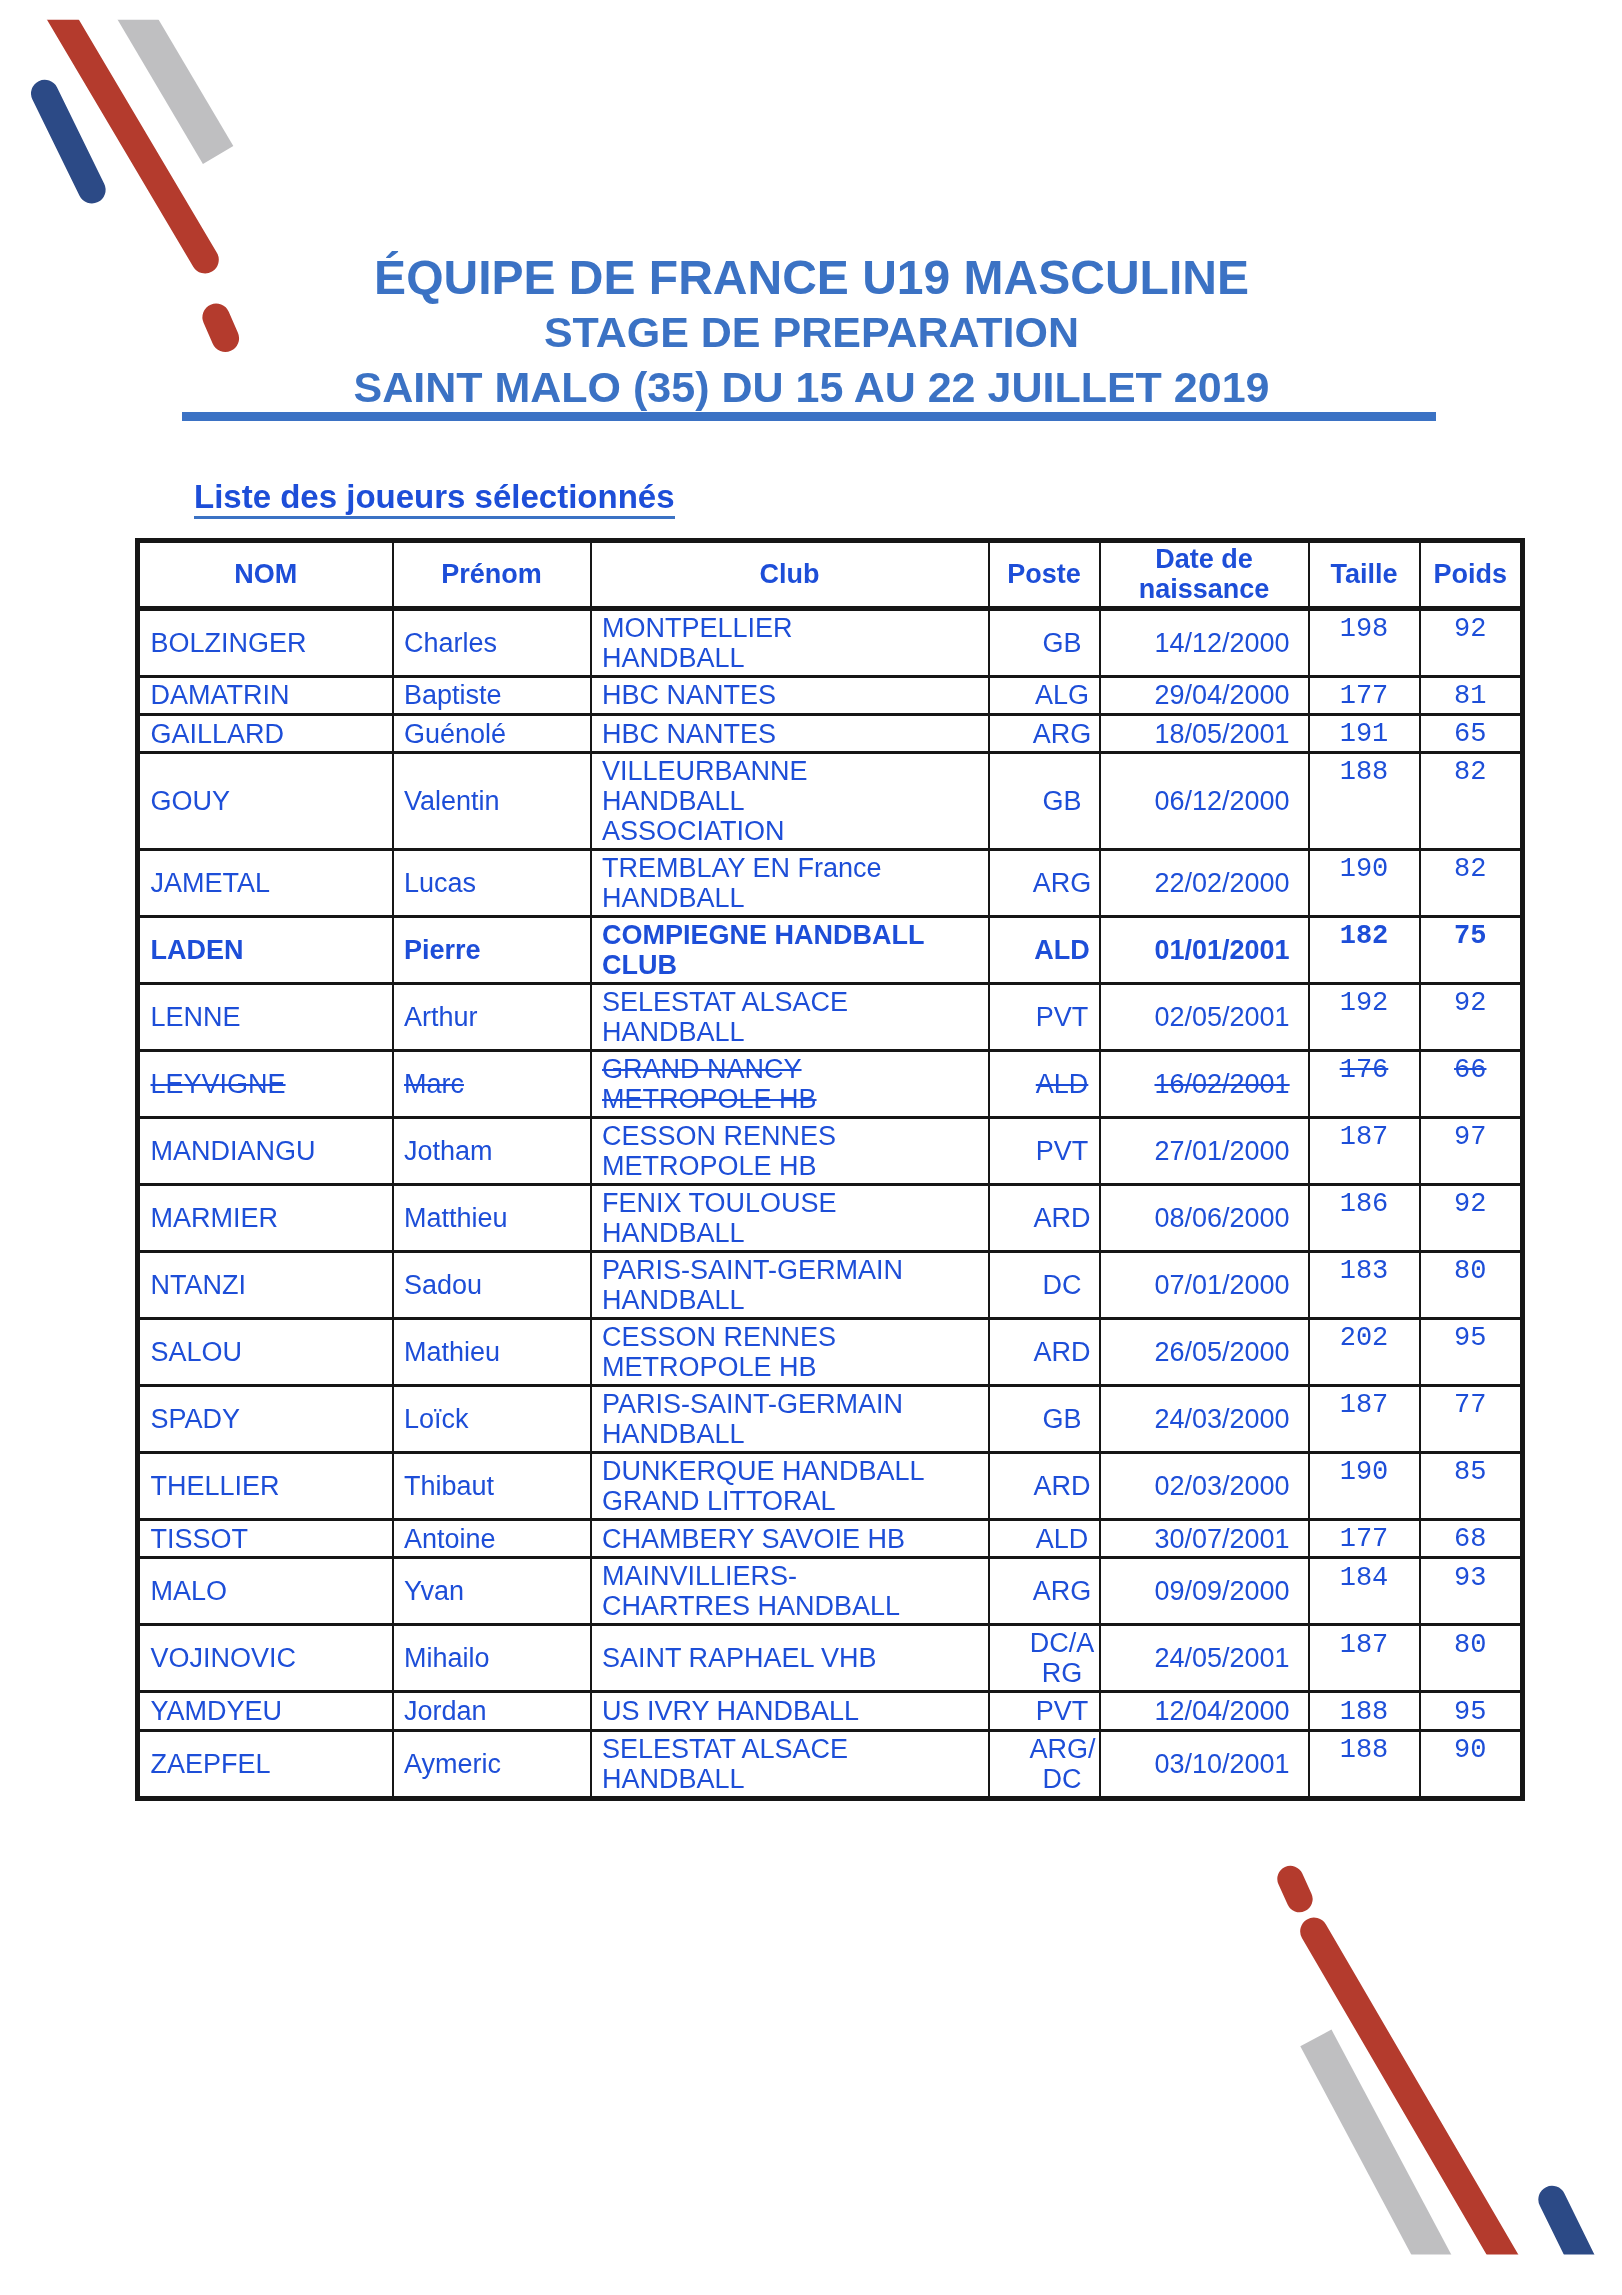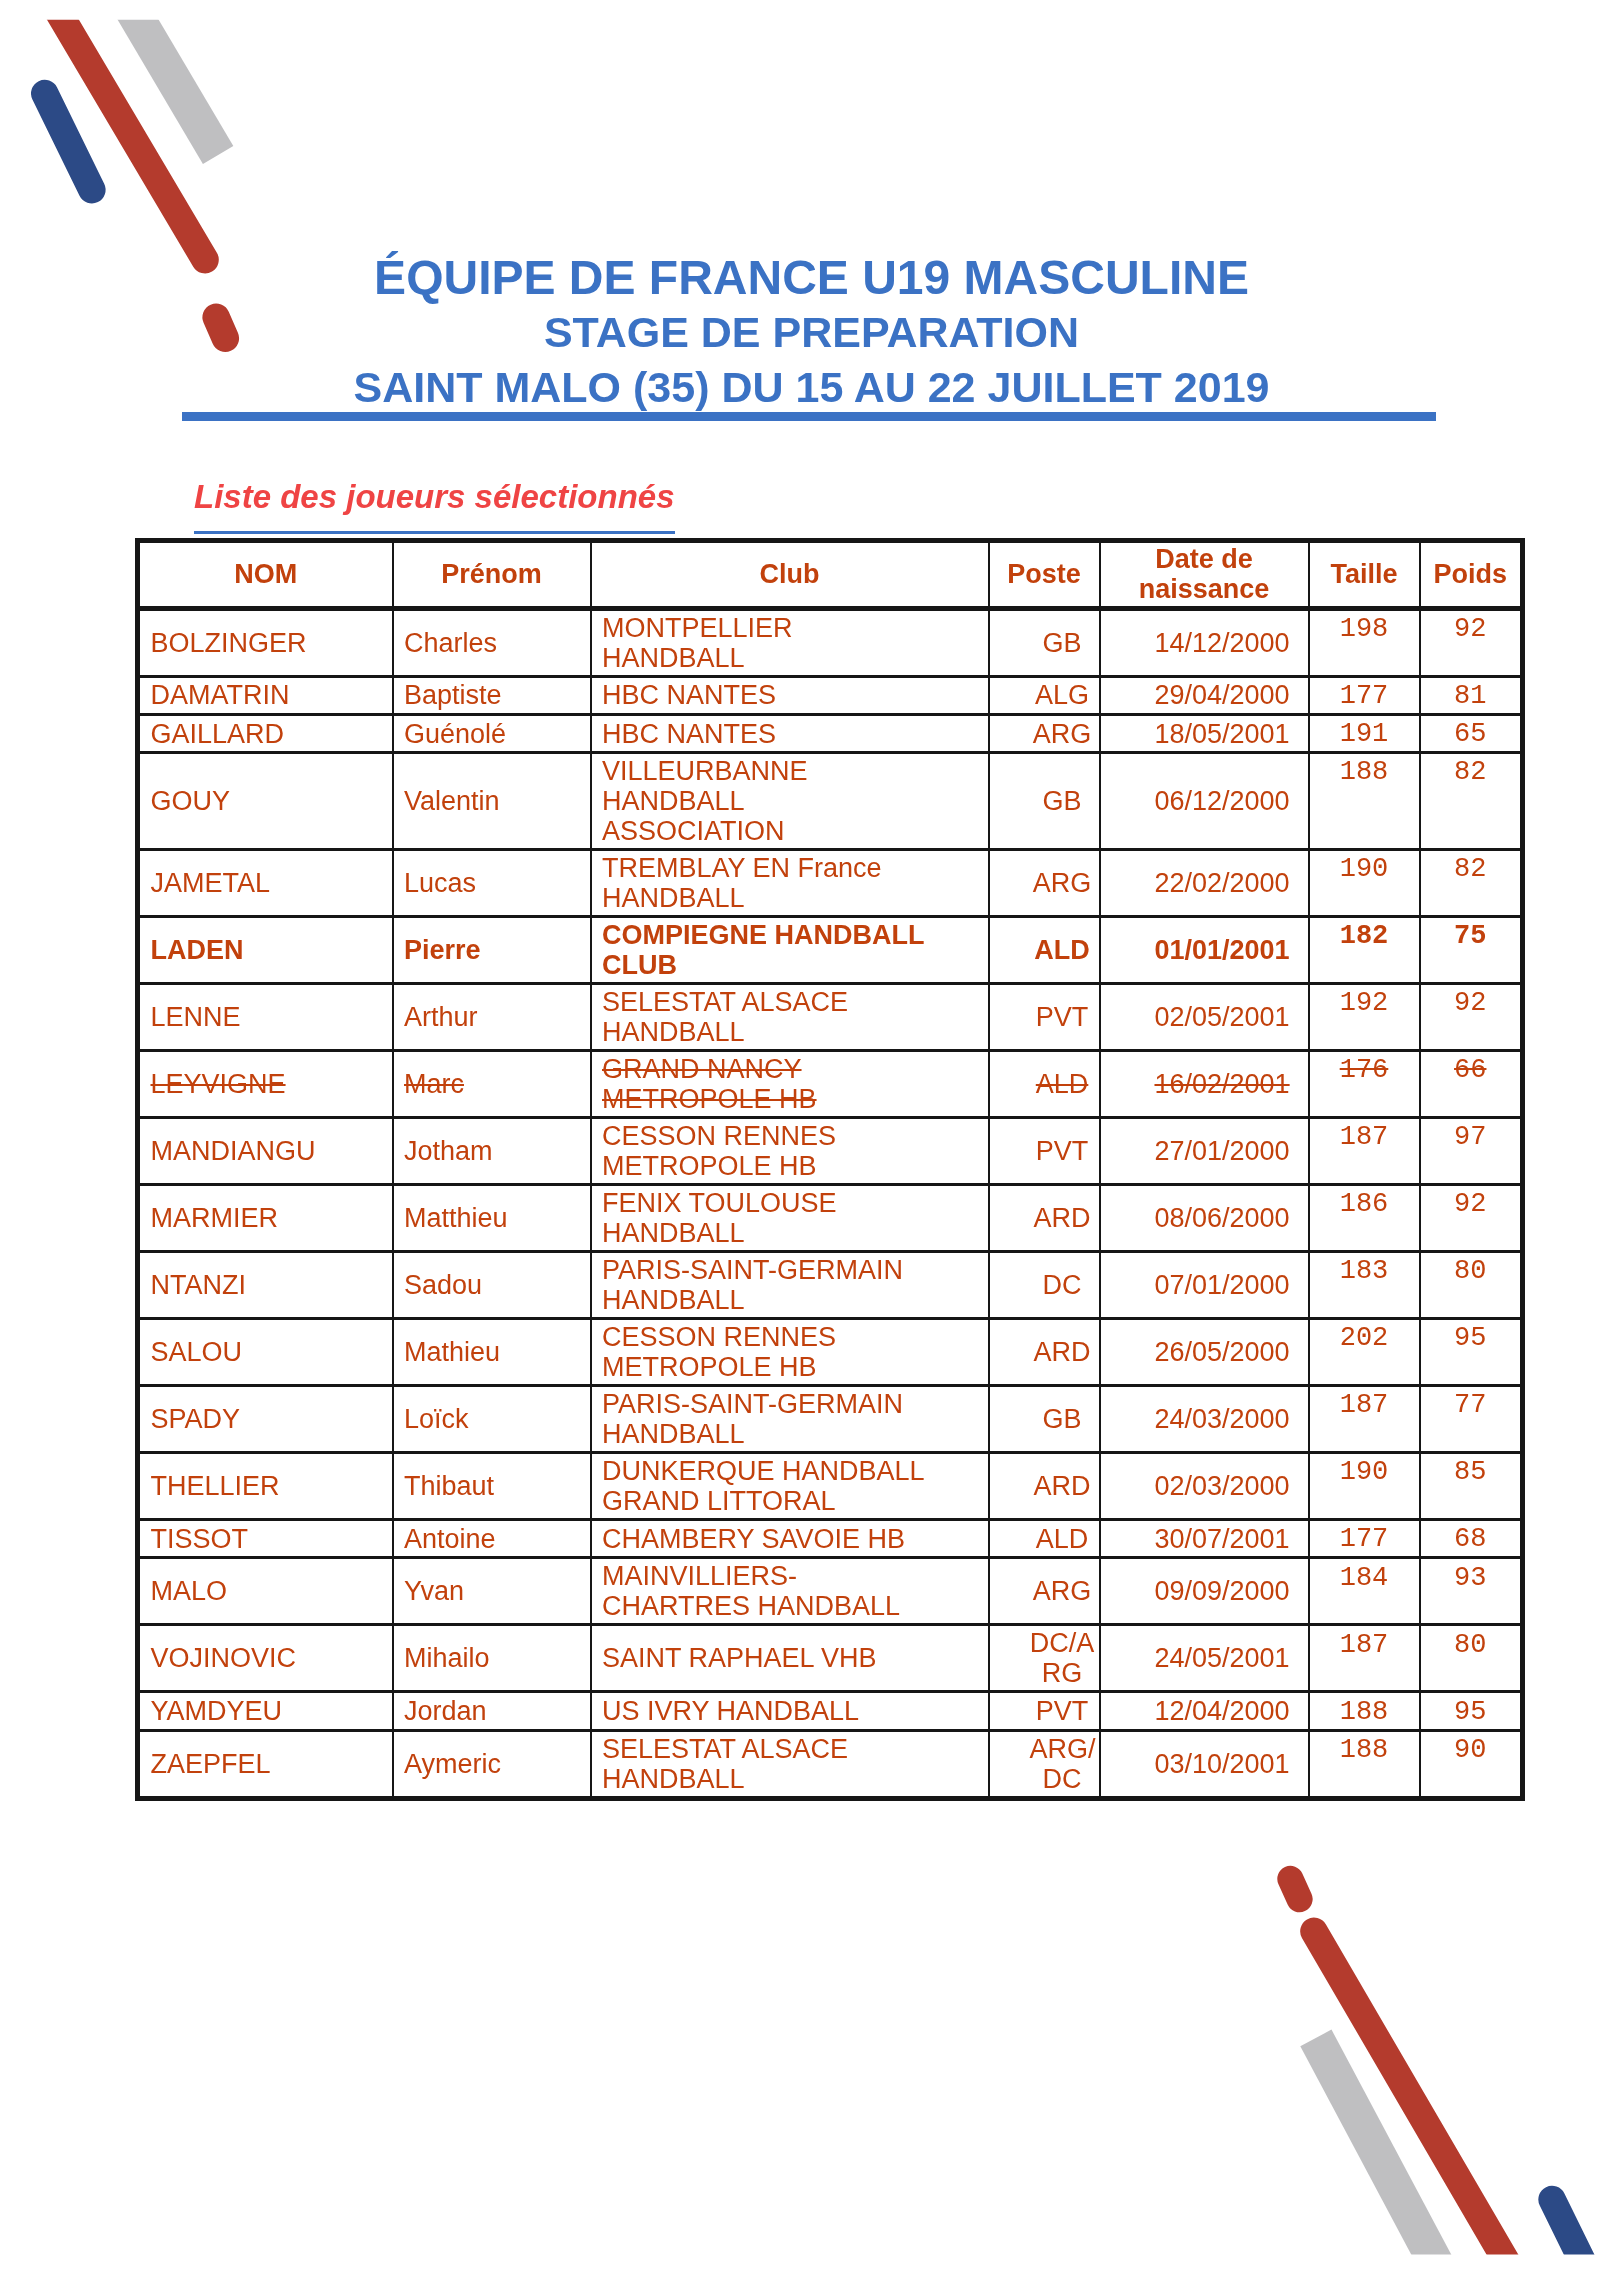--- a/index.html
+++ b/index.html
@@ -15,29 +15,29 @@
     text-align:center; color:#3b72c4; font-weight:bold;
   }
   .title-line-1 { font-size:48px; line-height:55px; letter-spacing:0px; }
   .title-line-2, .title-line-3 { font-size:43px; line-height:55px; }
   .title-rule {
     position:absolute; left:182px; top:412px; width:1254px; height:8.5px;
     background:#3b72c4;
   }
   .section-heading {
     position:absolute; left:194px; top:480px;
-    font-size:33px; line-height:34px; font-weight:bold; color:#ef4444;
-    border-bottom:3.3px solid #3b72c4; padding-bottom:17px;font-style:italic;
+    font-size:33px; line-height:34px; font-weight:bold; color:#1d4ed8;
+    border-bottom:3.3px solid #3b72c4; padding-bottom:2px;
   }
 
   
   table.roster {
     position:absolute; left:135px; top:538px; width:1386px;
     border-collapse:collapse; table-layout:fixed;
-    font-size:27px; line-height:30px; color:#c2410c;
+    font-size:27px; line-height:30px; color:#1d4ed8;
     border:5.2px solid #161616;
   }
   .roster th, .roster td {
     border:2px solid #161616;
     border-top-width:3.3px; border-bottom-width:3.3px;
     white-space:pre-line; overflow:hidden;
   }
   .roster thead th {
     font-weight:bold; text-align:center; vertical-align:middle;
     height:60px; border-bottom-width:5.2px; border-top-width:5.2px;

